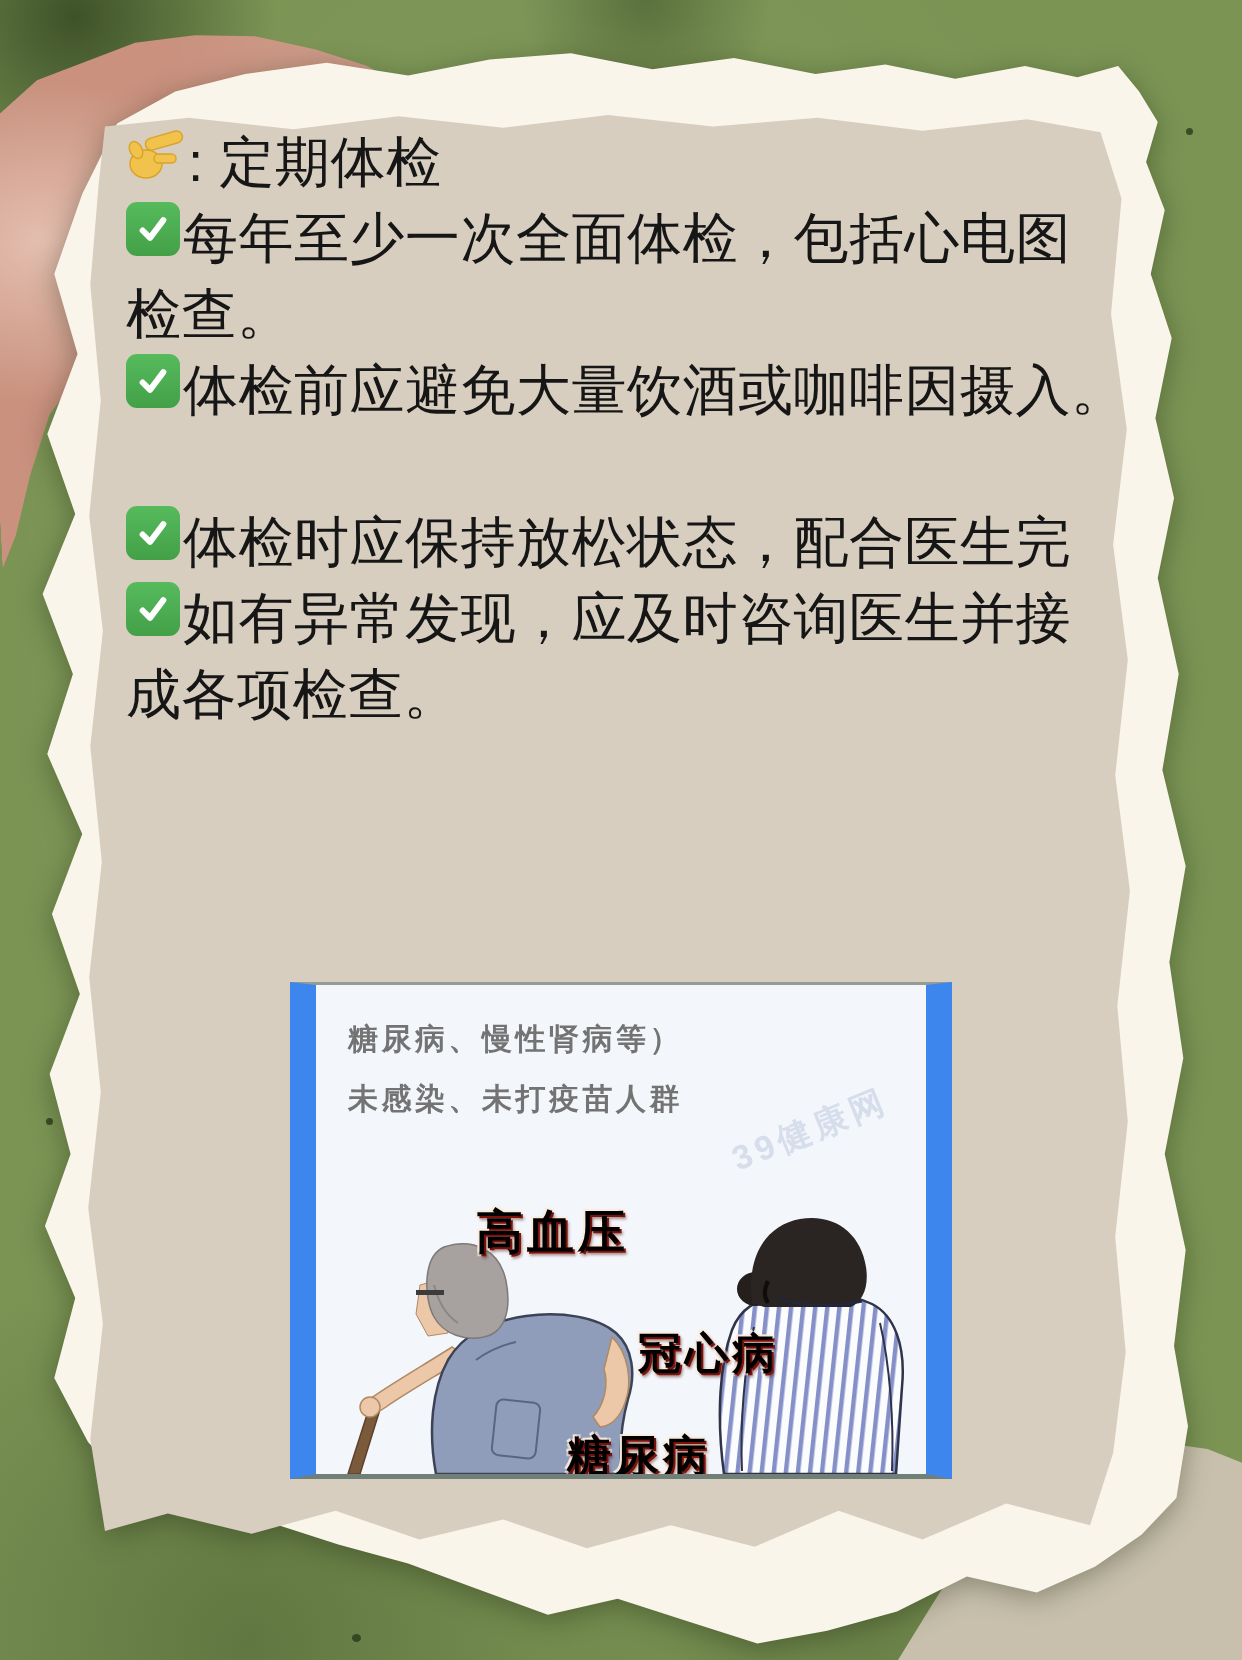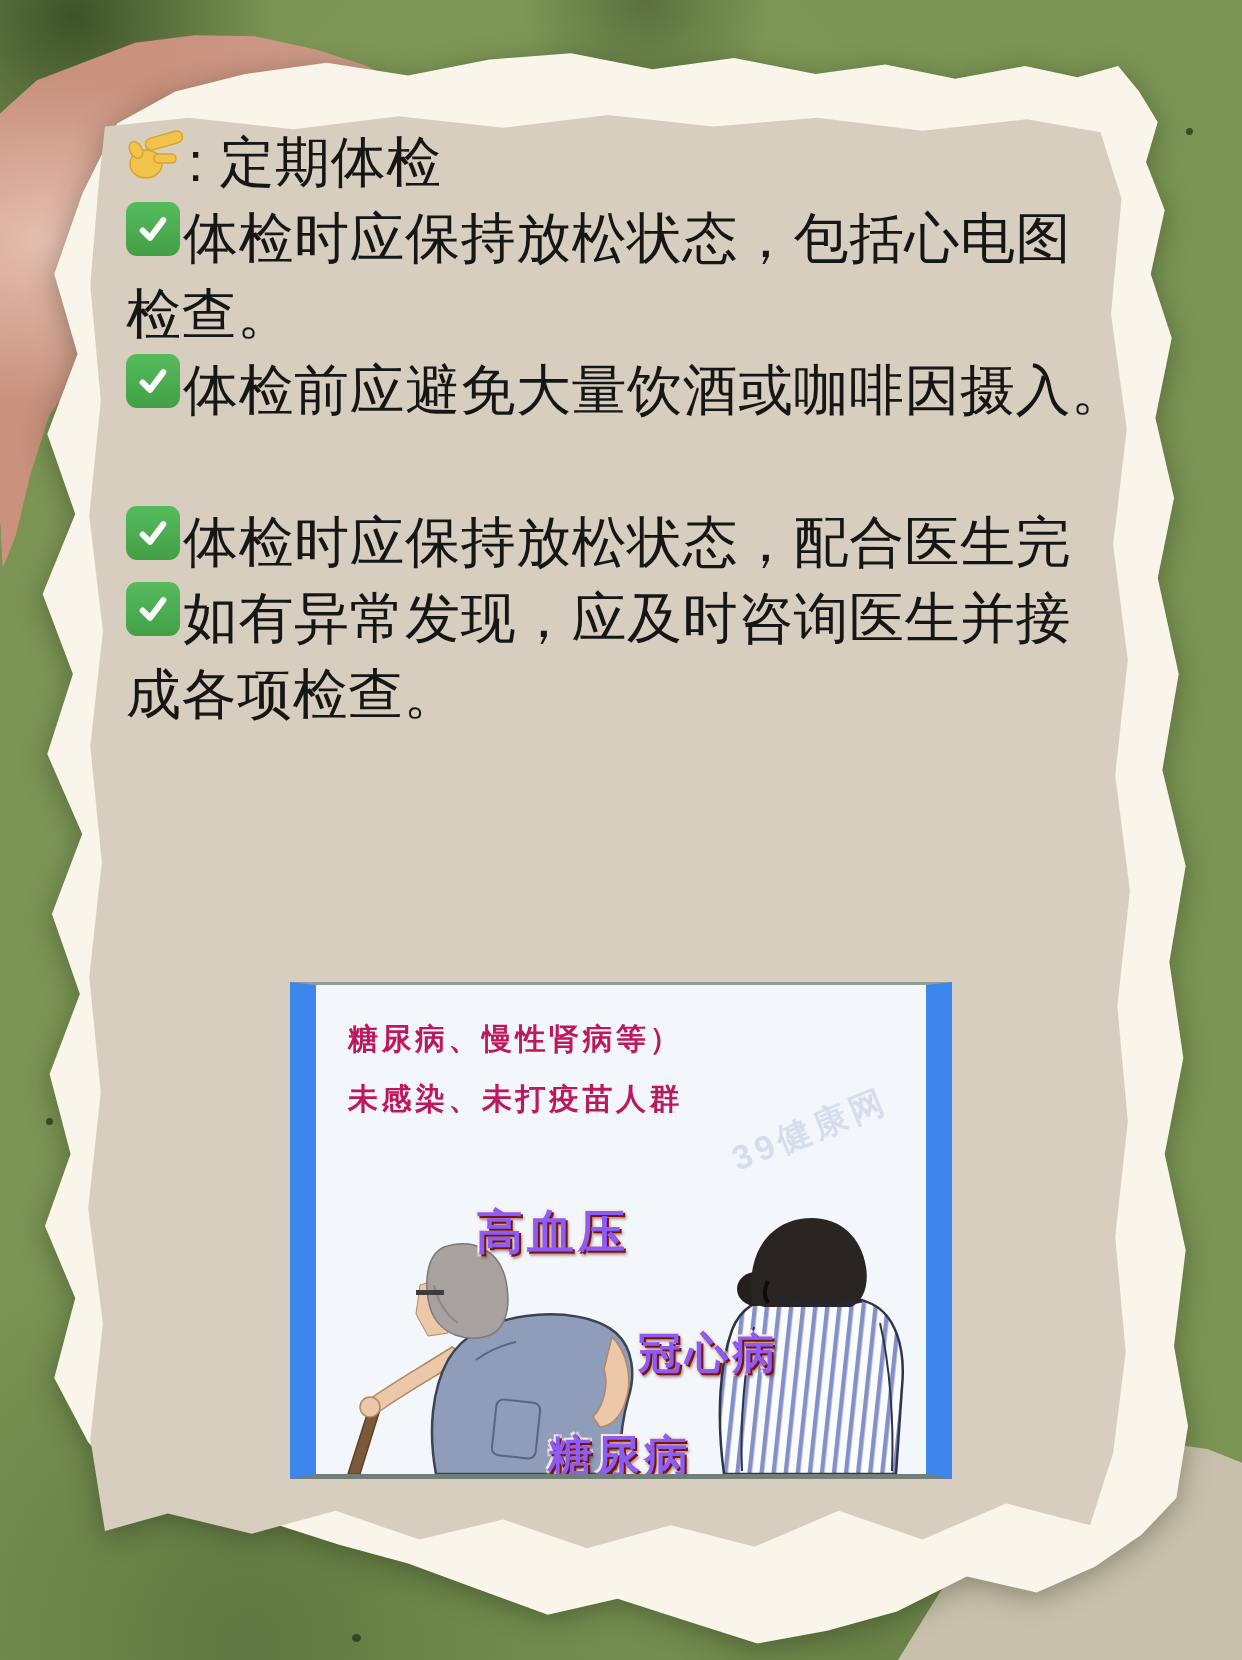--- a/index.html
+++ b/index.html
@@ -46,31 +46,31 @@
   .tip-line{min-height:76px;display:flex;white-space:nowrap;
     font-size:55px;font-weight:500;color:#161616;letter-spacing:.5px;}
   .chk{flex:0 0 auto;width:54px;height:54px;margin-right:3px;border-radius:11px;
     background:linear-gradient(180deg,#56bb5d,#43a047);display:flex;align-items:center;justify-content:center;}
   .hand{flex:0 0 auto;width:60px;height:56px;margin-right:2px;}
   
   .illu{position:absolute;left:290px;top:982px;width:662px;height:497px;box-sizing:border-box;
     background:#f3f6fb;overflow:hidden;z-index:6;
     border-left:26px solid #3c86ee;border-right:26px solid #3c86ee;
     border-top:3px solid rgba(95,110,98,.65);border-bottom:5px solid rgba(80,98,88,.8);}
-  .cap{position:absolute;left:32px;font-size:30px;font-weight:700;color:#be185d;letter-spacing:3.5px;white-space:nowrap;}
+  .cap{position:absolute;left:32px;font-size:30px;font-weight:700;color:#737373;letter-spacing:3.5px;white-space:nowrap;}
   .cap1{top:34px;} .cap2{top:94px;}
   .wm{position:absolute;left:412px;top:122px;transform:rotate(-22deg);font-size:34px;font-weight:700;
     color:rgba(148,163,198,.30);letter-spacing:5px;white-space:nowrap;}
   .figs{position:absolute;left:0;top:0;}
-  .dl{position:absolute;font-weight:900;color:#8b5cf6;letter-spacing:4px;white-space:nowrap;
+  .dl{position:absolute;font-weight:900;color:#000000;letter-spacing:4px;white-space:nowrap;
     text-shadow:2px 2px 0 #7e120b,3px 4px 3px rgba(70,10,5,.45),
       -2px -2px 0 rgba(250,236,221,.9),2px -2px 0 rgba(250,236,221,.6),-2px 2px 0 rgba(250,236,221,.6);}
   .dl1{left:160px;top:216px;font-size:47px;}
   .dl2{left:322px;top:340px;font-size:43px;}
-  .dl3{left:232px;top:442px;font-size:44px;}
+  .dl3{left:251px;top:442px;font-size:44px;}
 </style>
 </head>
 <body>
 
 <div class="canvas">
 
   <div class="speck" style="left:1006px;top:70px;width:9px;height:8px;"></div>
   <div class="speck" style="left:1186px;top:128px;width:7px;height:7px;"></div>
   <div class="speck" style="left:1146px;top:392px;width:8px;height:8px;"></div>
   <div class="speck" style="left:46px;top:1118px;width:7px;height:7px;"></div>
@@ -97,21 +97,21 @@
 
     <span>: 定期体检</span>
   </div>
       <div class="tip-line">
 
     <span class="chk">
       <svg width="40" height="40" viewBox="0 0 54 54">
             <polyline points="13,29 23,39 41,15" fill="none" stroke="#ffffff" stroke-width="8" stroke-linecap="round" stroke-linejoin="round"></polyline>
           </svg>
     </span>
-    <span>体检时应保持放松状态，包括心电图</span>
+    <span>每年至少一次全面体检，包括心电图</span>
   </div>
       <div class="tip-line">
 
     <span>检查。</span>
   </div>
       <div class="tip-line">
 
     <span class="chk">
       <svg width="40" height="40" viewBox="0 0 54 54">
             <polyline points="13,29 23,39 41,15" fill="none" stroke="#ffffff" stroke-width="8" stroke-linecap="round" stroke-linejoin="round"></polyline>

